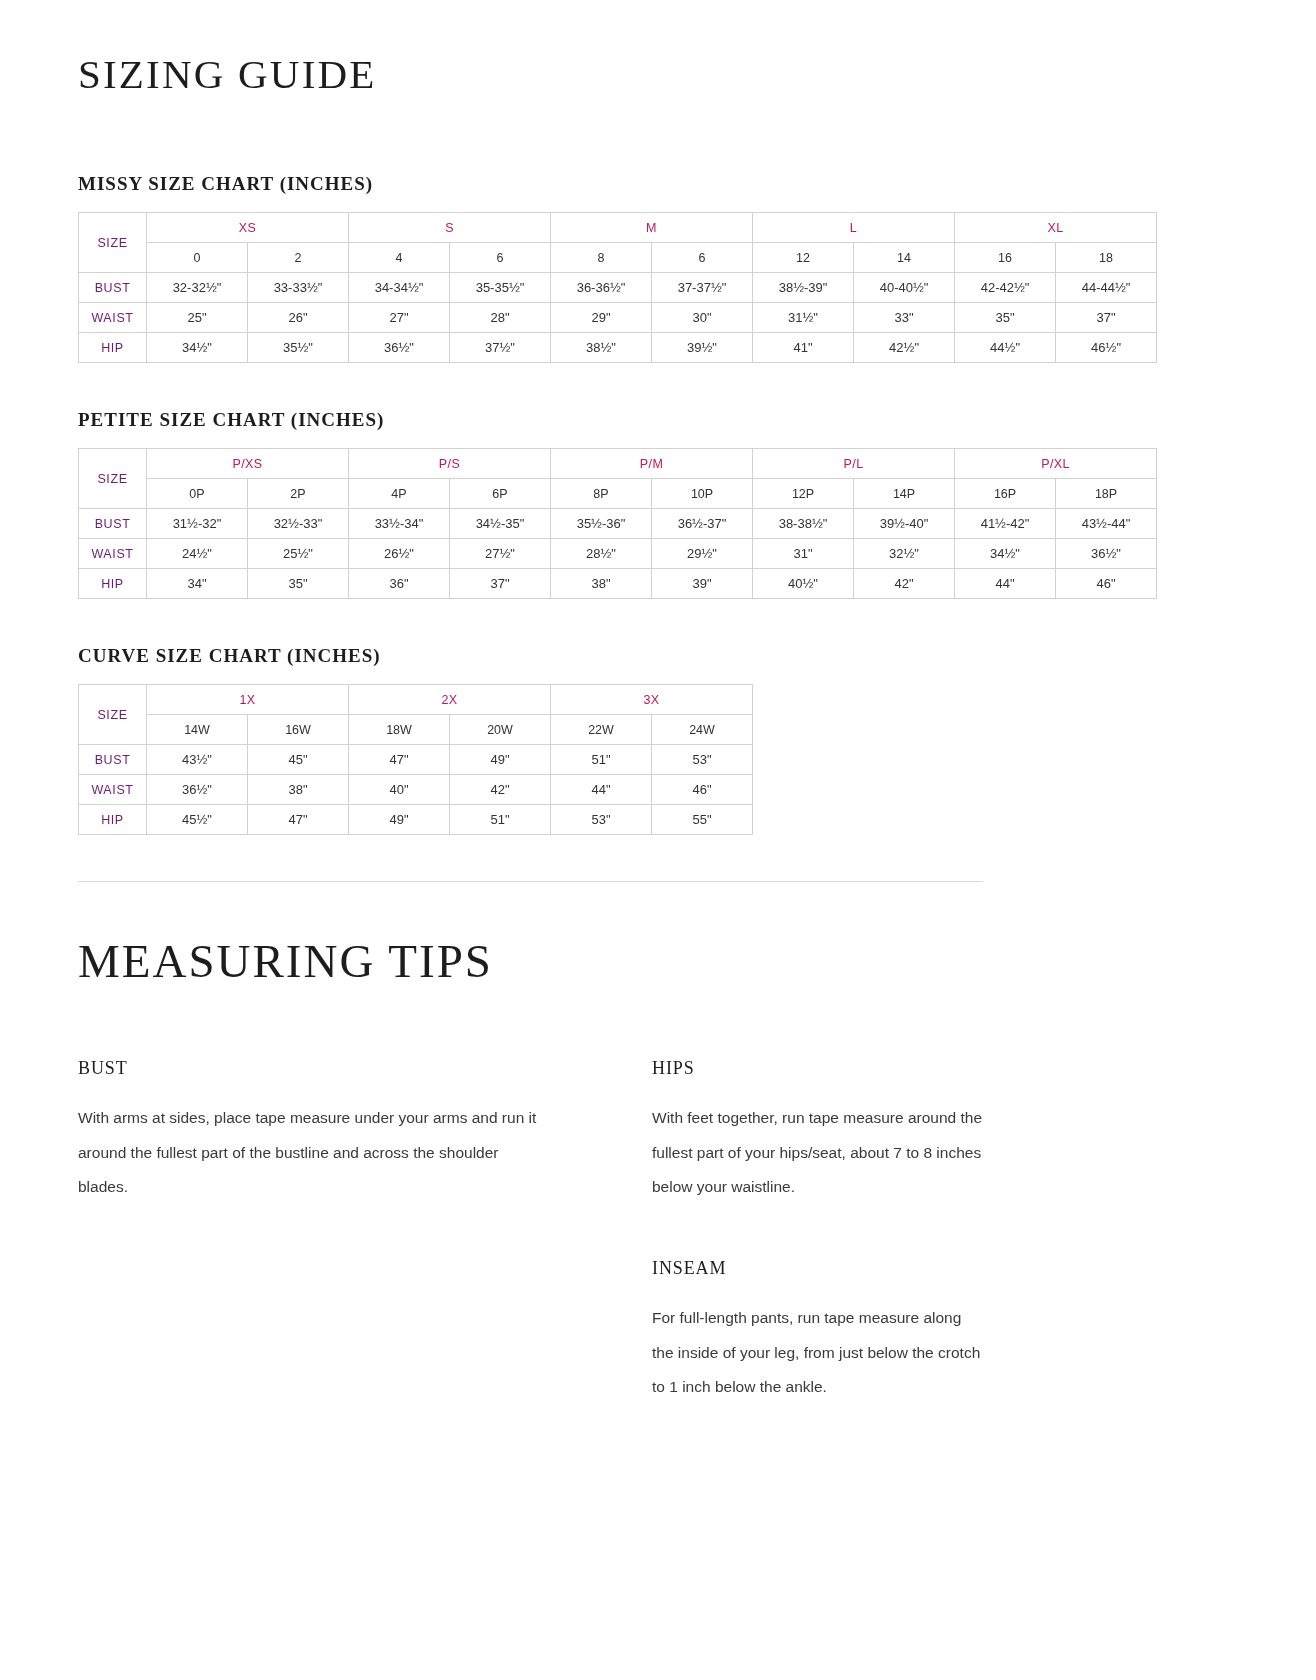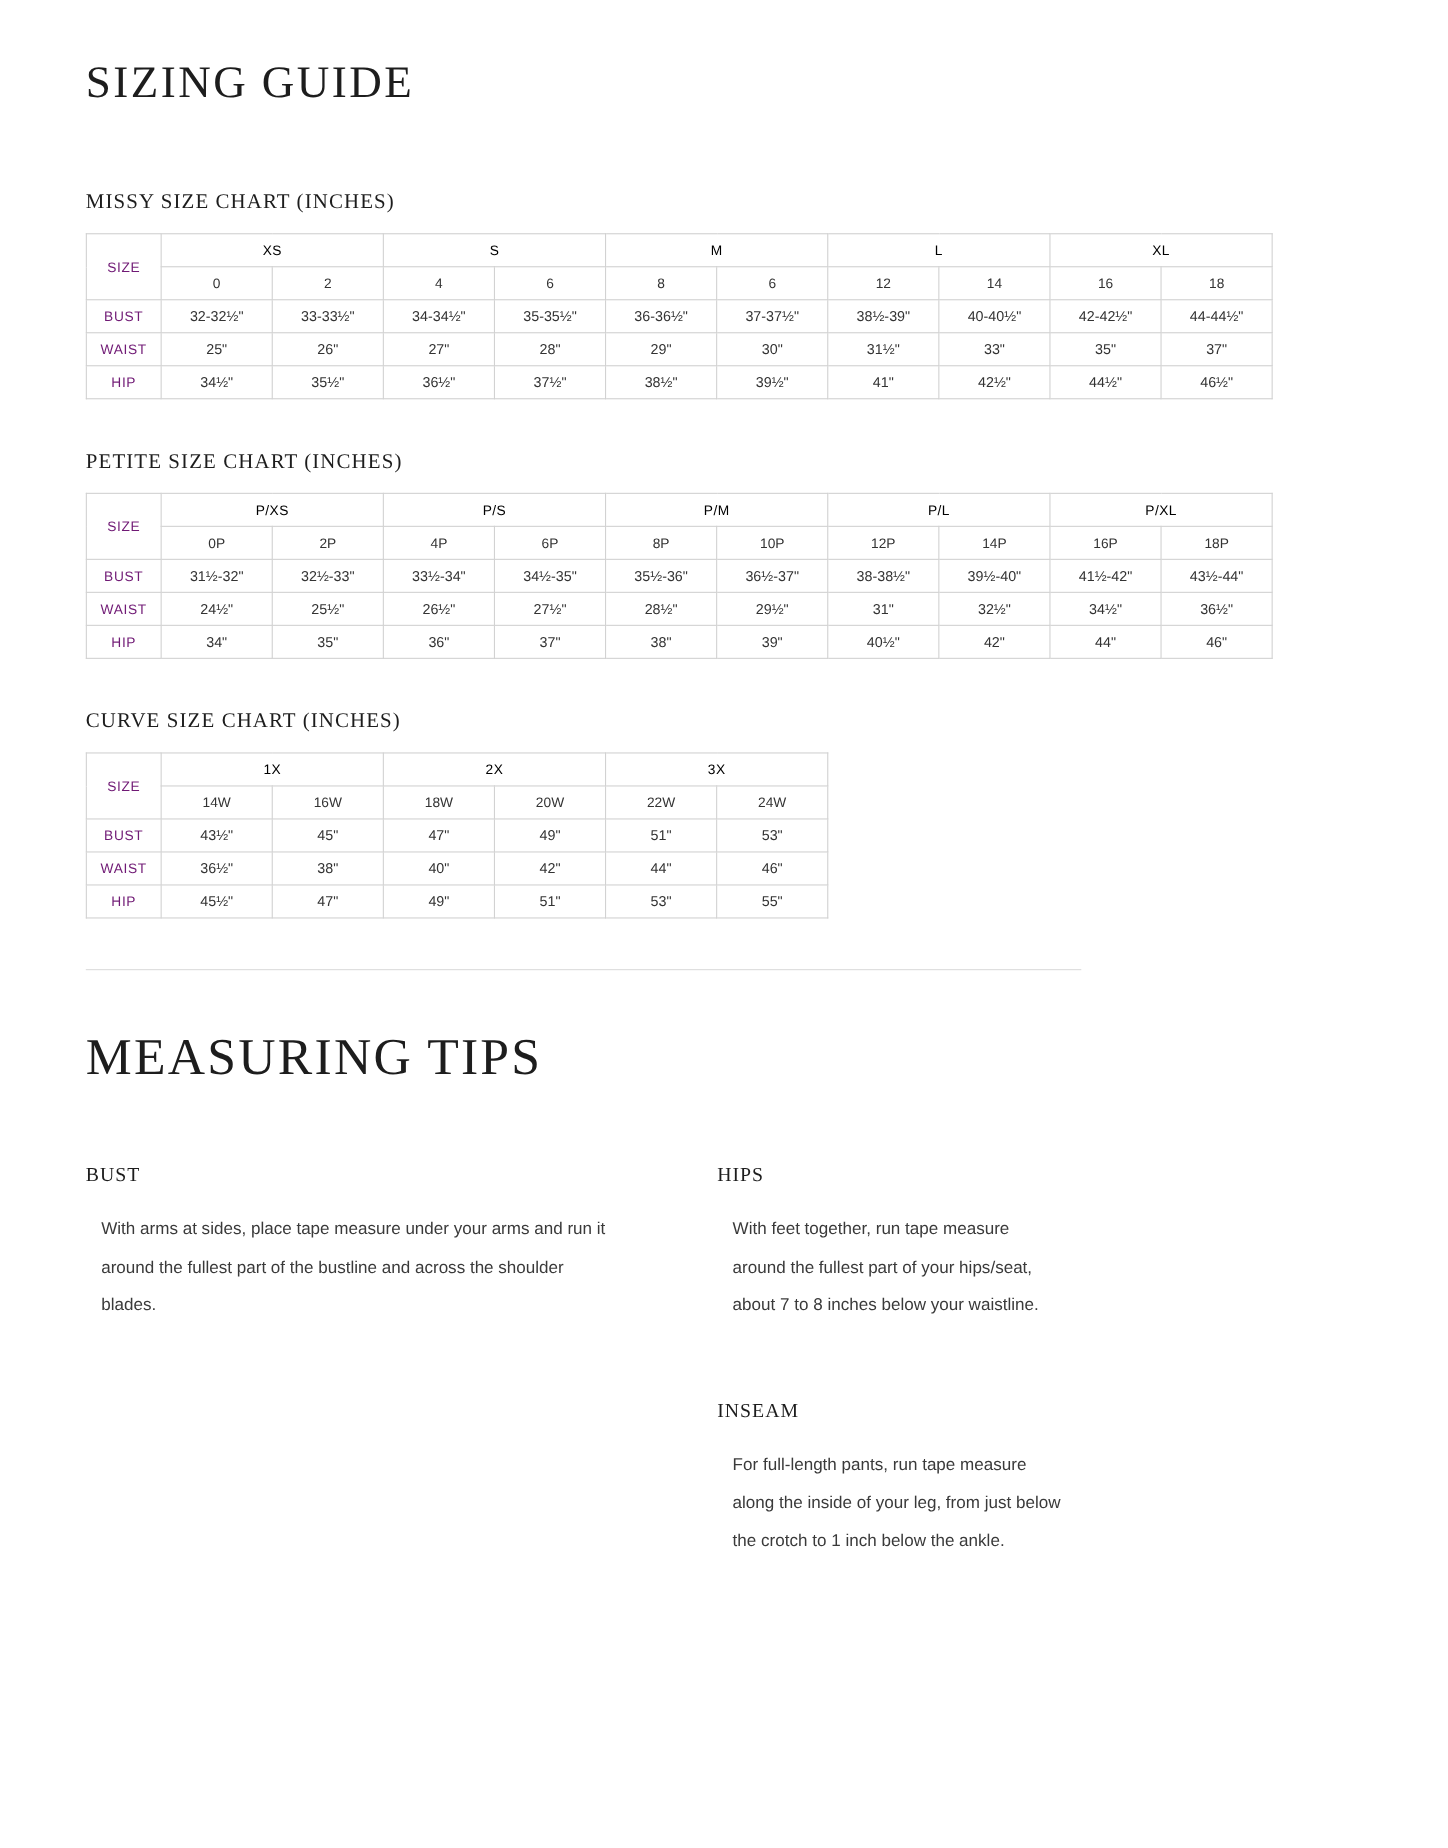--- a/index.html
+++ b/index.html
@@ -26,21 +26,21 @@
     letter-spacing: 2.2px;
     font-weight: 400;
     color: #1d1d1d;
     margin: 0 0 76px 0;
     line-height: 1.1;
   }
   .section-title {
     font-family: "Liberation Serif", serif;
     font-size: 19px;
     letter-spacing: 1.0px;
-    font-weight: 400;
+    font-weight: 700;
     color: #1d1d1d;
     margin: 0 0 17px 0;
   }
   .chart-block { margin-bottom: 46px; }
 
   table.size-table {
     border-collapse: collapse;
     table-layout: fixed;
     font-size: 13.5px;
     color: #2f2f2f;
@@ -55,21 +55,21 @@
   }
   table.size-table .lbl-col {
     width: 68px;
     font-size: 12.5px;
     letter-spacing: 0.6px;
     color: #701a75;
   }
   table.size-table td.group {
     font-size: 12.5px;
     letter-spacing: 0.4px;
-    color: #000000;
+    color: #be185d;
   }
   table.size-table td.sizecell {
     font-size: 12.5px;
     color: #333;
   }
   table.size-table td.val {
     font-size: 13px;
     color: #333;
   }
   .missy-table { width: 1078px; }
@@ -100,21 +100,21 @@
   }
   .tip h3 {
     font-family: "Liberation Serif", serif;
     font-size: 18px;
     letter-spacing: 0.9px;
     font-weight: 400;
     color: #1d1d1d;
     margin: 0 0 22px 0;
   }
   .tip p {
-    margin: 14px;
+    margin: 0;
     font-size: 15.5px;
     line-height: 2.22;
     color: #3a3a3a;
     max-width: 470px;
   }
 </style>
 </head>
 <body>
 
 <div class="page">

